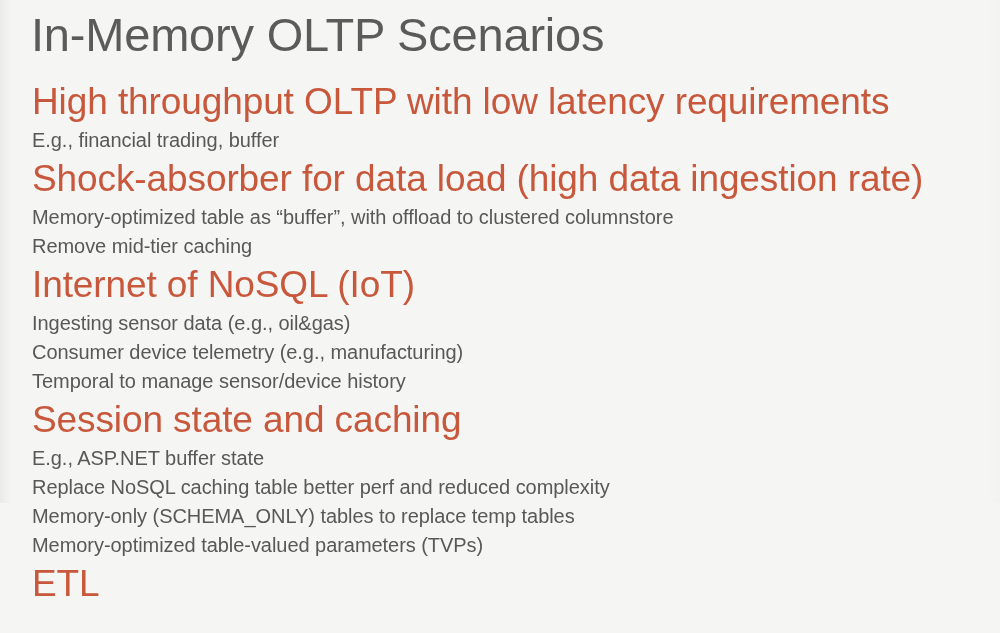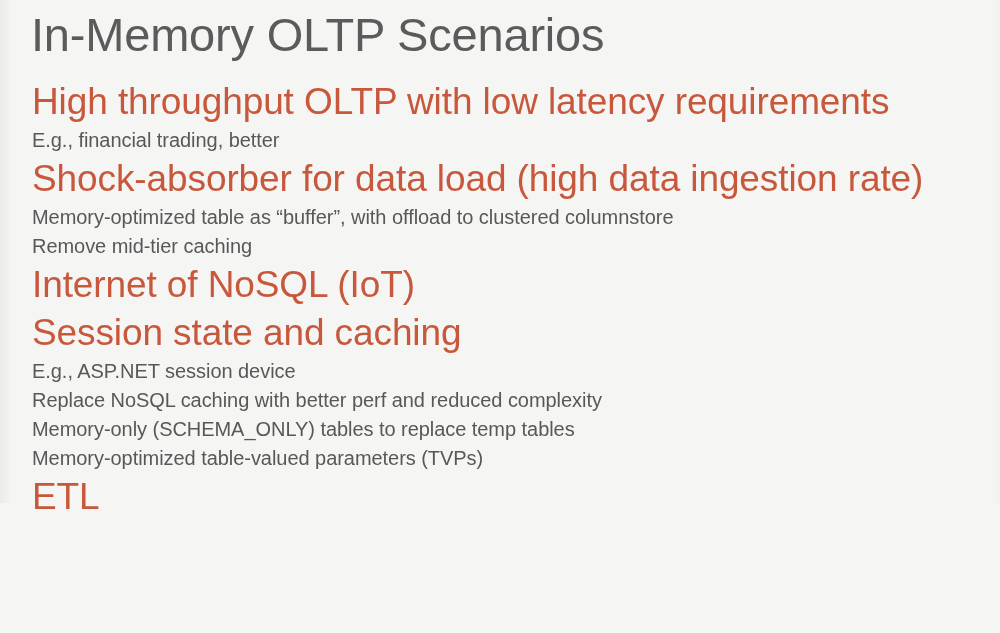--- a/index.html
+++ b/index.html
@@ -85,38 +85,43 @@
 <body>
 
 <div id="slide">
 
   <div class="slide-title">In-Memory OLTP Scenarios</div>
 
   <div class="content" id="slide-content">
       <div class="section">
         <div class="heading">High throughput OLTP with low latency requirements</div>
         <ul class="bullets">
-          <li class="bullet">E.g., financial trading, better</li>
+          <li class="bullet">E.g., financial trading, buffer</li>
         </ul>
       </div>
       <div class="section">
         <div class="heading">Shock-absorber for data load (high data ingestion rate)</div>
         <ul class="bullets">
           <li class="bullet">Memory-optimized table as “buffer”, with offload to clustered columnstore</li>
           <li class="bullet">Remove mid-tier caching</li>
         </ul>
       </div>
       <div class="section">
         <div class="heading">Internet of NoSQL (IoT)</div>
+        <ul class="bullets">
+          <li class="bullet">Ingesting sensor data (e.g., oil&amp;gas)</li>
+          <li class="bullet">Consumer device telemetry (e.g., manufacturing)</li>
+          <li class="bullet">Temporal to manage sensor/device history</li>
+        </ul>
       </div>
       <div class="section">
         <div class="heading">Session state and caching</div>
         <ul class="bullets">
-          <li class="bullet">E.g., ASP.NET session device</li>
-          <li class="bullet">Replace NoSQL caching with better perf and reduced complexity</li>
+          <li class="bullet">E.g., ASP.NET buffer state</li>
+          <li class="bullet">Replace NoSQL caching table better perf and reduced complexity</li>
         </ul>
       </div>
       <div class="section">
         <ul class="bullets">
           <li class="bullet">Memory-only (SCHEMA_ONLY) tables to replace temp tables</li>
           <li class="bullet">Memory-optimized table-valued parameters (TVPs)</li>
         </ul>
       </div>
       <div class="section">
         <div class="heading">ETL</div>

